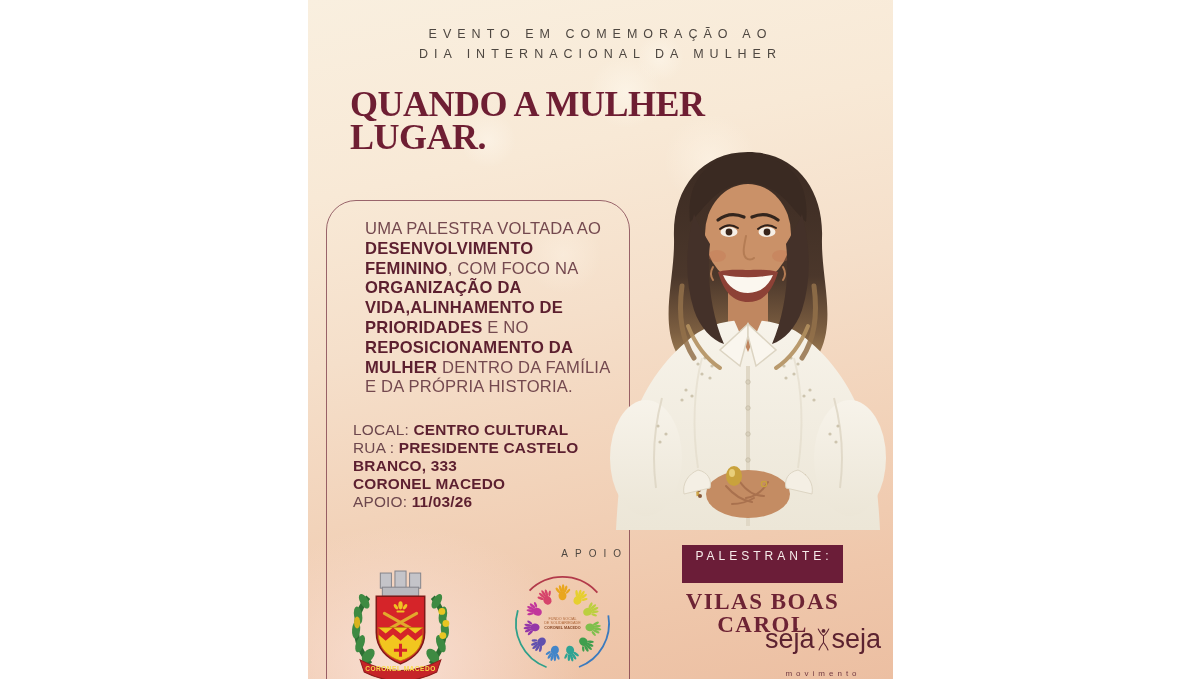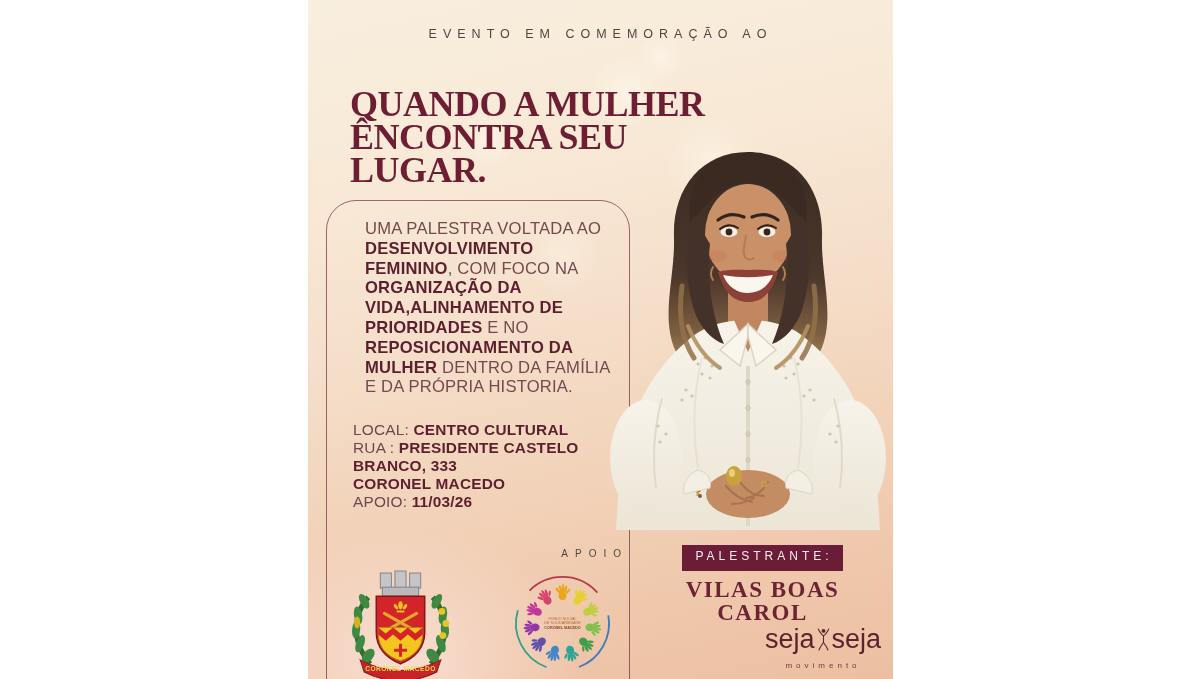--- a/index.html
+++ b/index.html
@@ -28,27 +28,27 @@
   .desc .b,.details .b{color:#5c1f2f;font-weight:bold;}
   .details{position:absolute;left:45px;top:421px;width:252px;
     color:#6d474d;font-size:15.4px;line-height:18px;letter-spacing:.2px;}
   .apoio{position:absolute;left:18px;top:548px;width:302px;text-align:right;
     color:#4e4741;font-size:10px;letter-spacing:7px;font-weight:500;}
   .crest{position:absolute;left:36px;top:567px;width:113px;height:113px;}
   .hands{position:absolute;left:203px;top:572px;width:103px;height:103px;}
   .photo{position:absolute;left:294px;top:126px;width:292px;height:404px;}
   .speaker{position:absolute;left:322px;top:545px;width:265px;text-align:center;}
   .badge{display:inline-block;background:#6b1d38;color:#f7ecea;
-    font-size:12px;letter-spacing:4px;font-weight:500;padding:4px 10px 8px 13px;}
+    font-size:12px;letter-spacing:4px;font-weight:500;padding:4px 10px 20px 13px;}
   .name{margin-top:7px;font-family:"Liberation Serif",serif;color:#6d2334;
     font-size:23px;line-height:23px;letter-spacing:1.5px;font-weight:600;}
   .brand{position:absolute;left:440px;top:626px;width:150px;text-align:center;color:#5c2230;}
   .brand-row{display:flex;align-items:center;justify-content:center;gap:1px;
     font-family:Liberation Sans, sans-serif;font-size:27px;line-height:27px;}
-  .brand-sub{font-size:8px;letter-spacing:4px;margin-top:8px;color:#5c2230;opacity:.85;}
+  .brand-sub{font-size:8px;letter-spacing:4px;margin-top:16px;color:#5c2230;opacity:.85;}
   .sidebar{position:absolute;top:0;width:308px;height:679px;background:#ffffff;}
 </style>
 </head>
 <body>
 
 <div class="stage">
   <div class="sidebar" style="left:0"></div>
   <div class="sidebar" style="left:892px;width:308px"></div>
 
   <div class="poster">
@@ -160,25 +160,25 @@
       <circle cx="99" cy="358" r="2" fill="#8a5a3a"></circle>
         <circle cx="97" cy="364" r="2" fill="#8a5a3a"></circle>
         <circle cx="98" cy="370" r="2" fill="#8a5a3a"></circle>
       <rect x="194" y="348" width="10" height="14" rx="3" fill="#bf8f3a" stroke="#8a6a2a"></rect>
       <path d="M96,344 c-10,4 -16,14 -14,24 l26,-6 c2,-8 -2,-16 -12,-18 Z" fill="#f4efe4" stroke="#ddd5c3"></path>
       <path d="M196,344 c10,4 16,14 14,24 l-26,-6 c-2,-8 2,-16 12,-18 Z" fill="#f4efe4" stroke="#ddd5c3"></path>
     </svg>
 
     <div class="kicker">
       <div>EVENTO EM COMEMORAÇÃO AO</div>
+      <div>DIA INTERNACIONAL DA MULHER</div>
     </div>
 
     <h1 class="title">
       <div>QUANDO A MULHER</div>
-      <div>ÊNCONTRA SEU</div>
       <div>LUGAR.</div>
     </h1>
 
     <p class="desc"><span>UMA PALESTRA VOLTADA AO </span><span class="b">DESENVOLVIMENTO FEMININO</span><span>, COM FOCO NA </span><span class="b">ORGANIZAÇÃO DA VIDA,ALINHAMENTO DE PRIORIDADES</span><span> E NO </span><span class="b">REPOSICIONAMENTO DA MULHER</span><span> DENTRO DA FAMÍLIA E DA PRÓPRIA HISTORIA.</span></p>
 
     <div class="details">
       <div><span>LOCAL: </span><span class="b">CENTRO CULTURAL</span></div>
       <div><span>RUA : </span><span class="b">PRESIDENTE CASTELO BRANCO, 333</span></div>
       <div><span></span><span class="b">CORONEL MACEDO</span></div>
       <div><span>APOIO: </span><span class="b">11/03/26</span></div>

